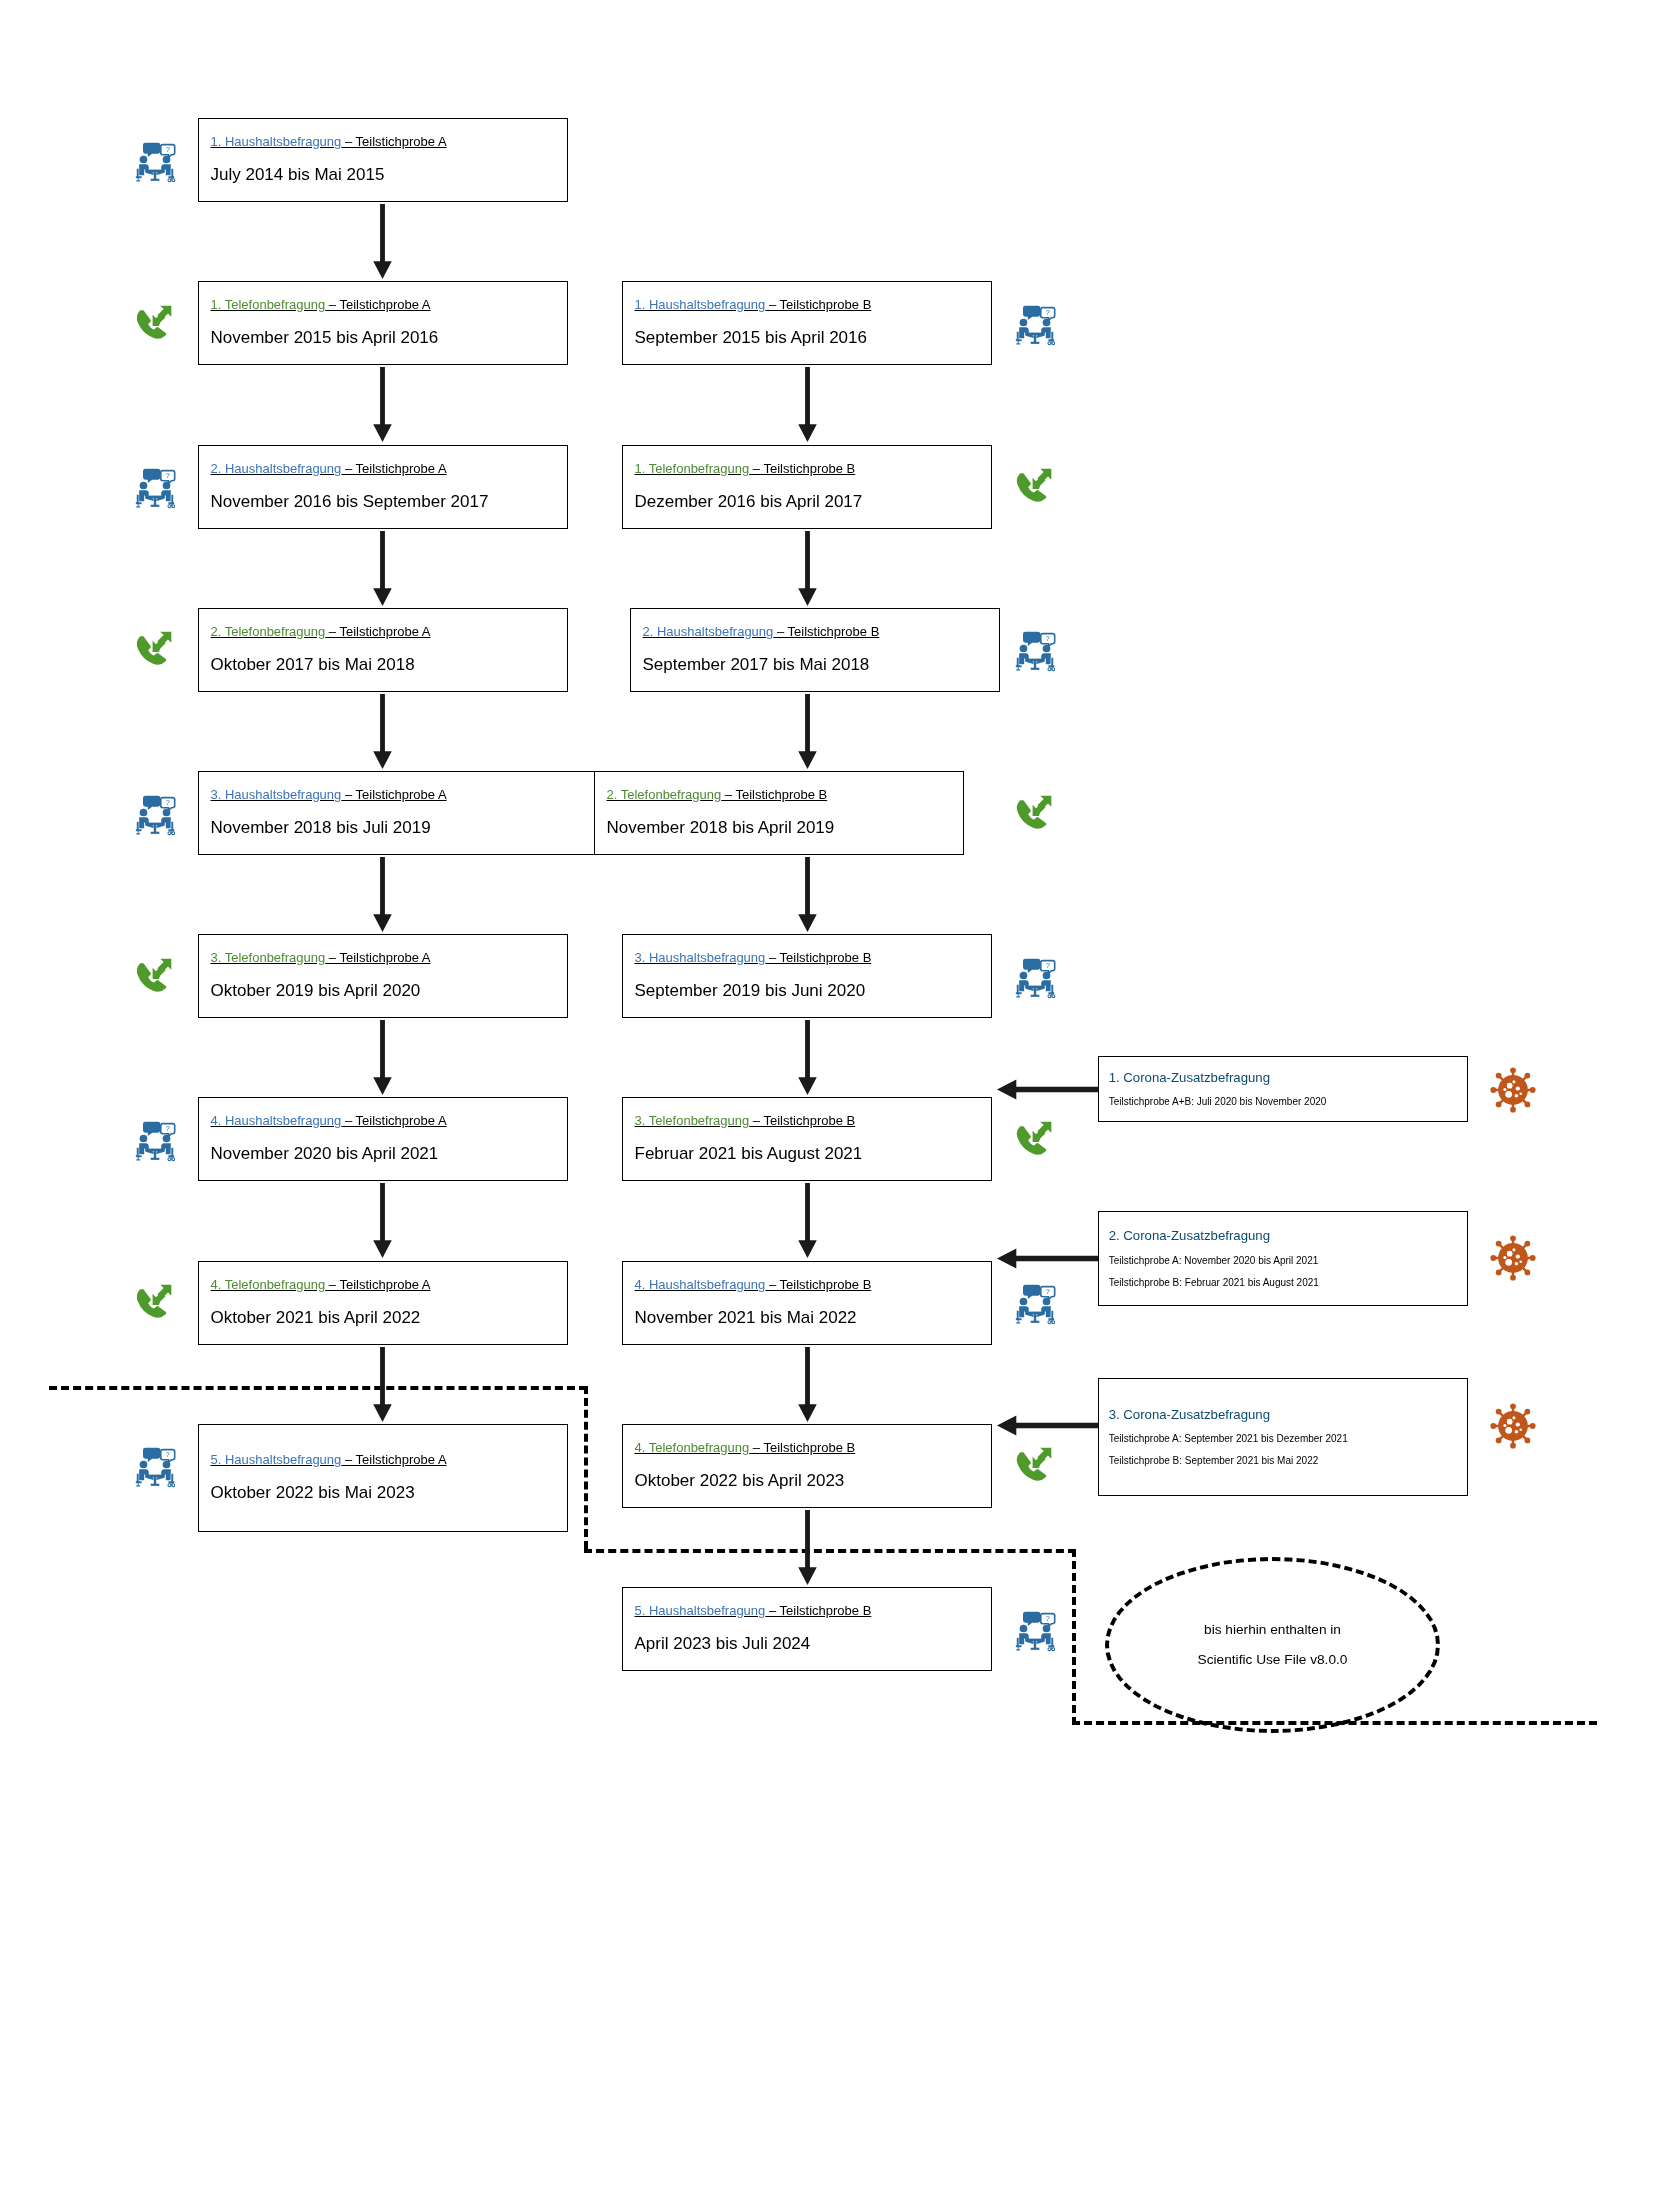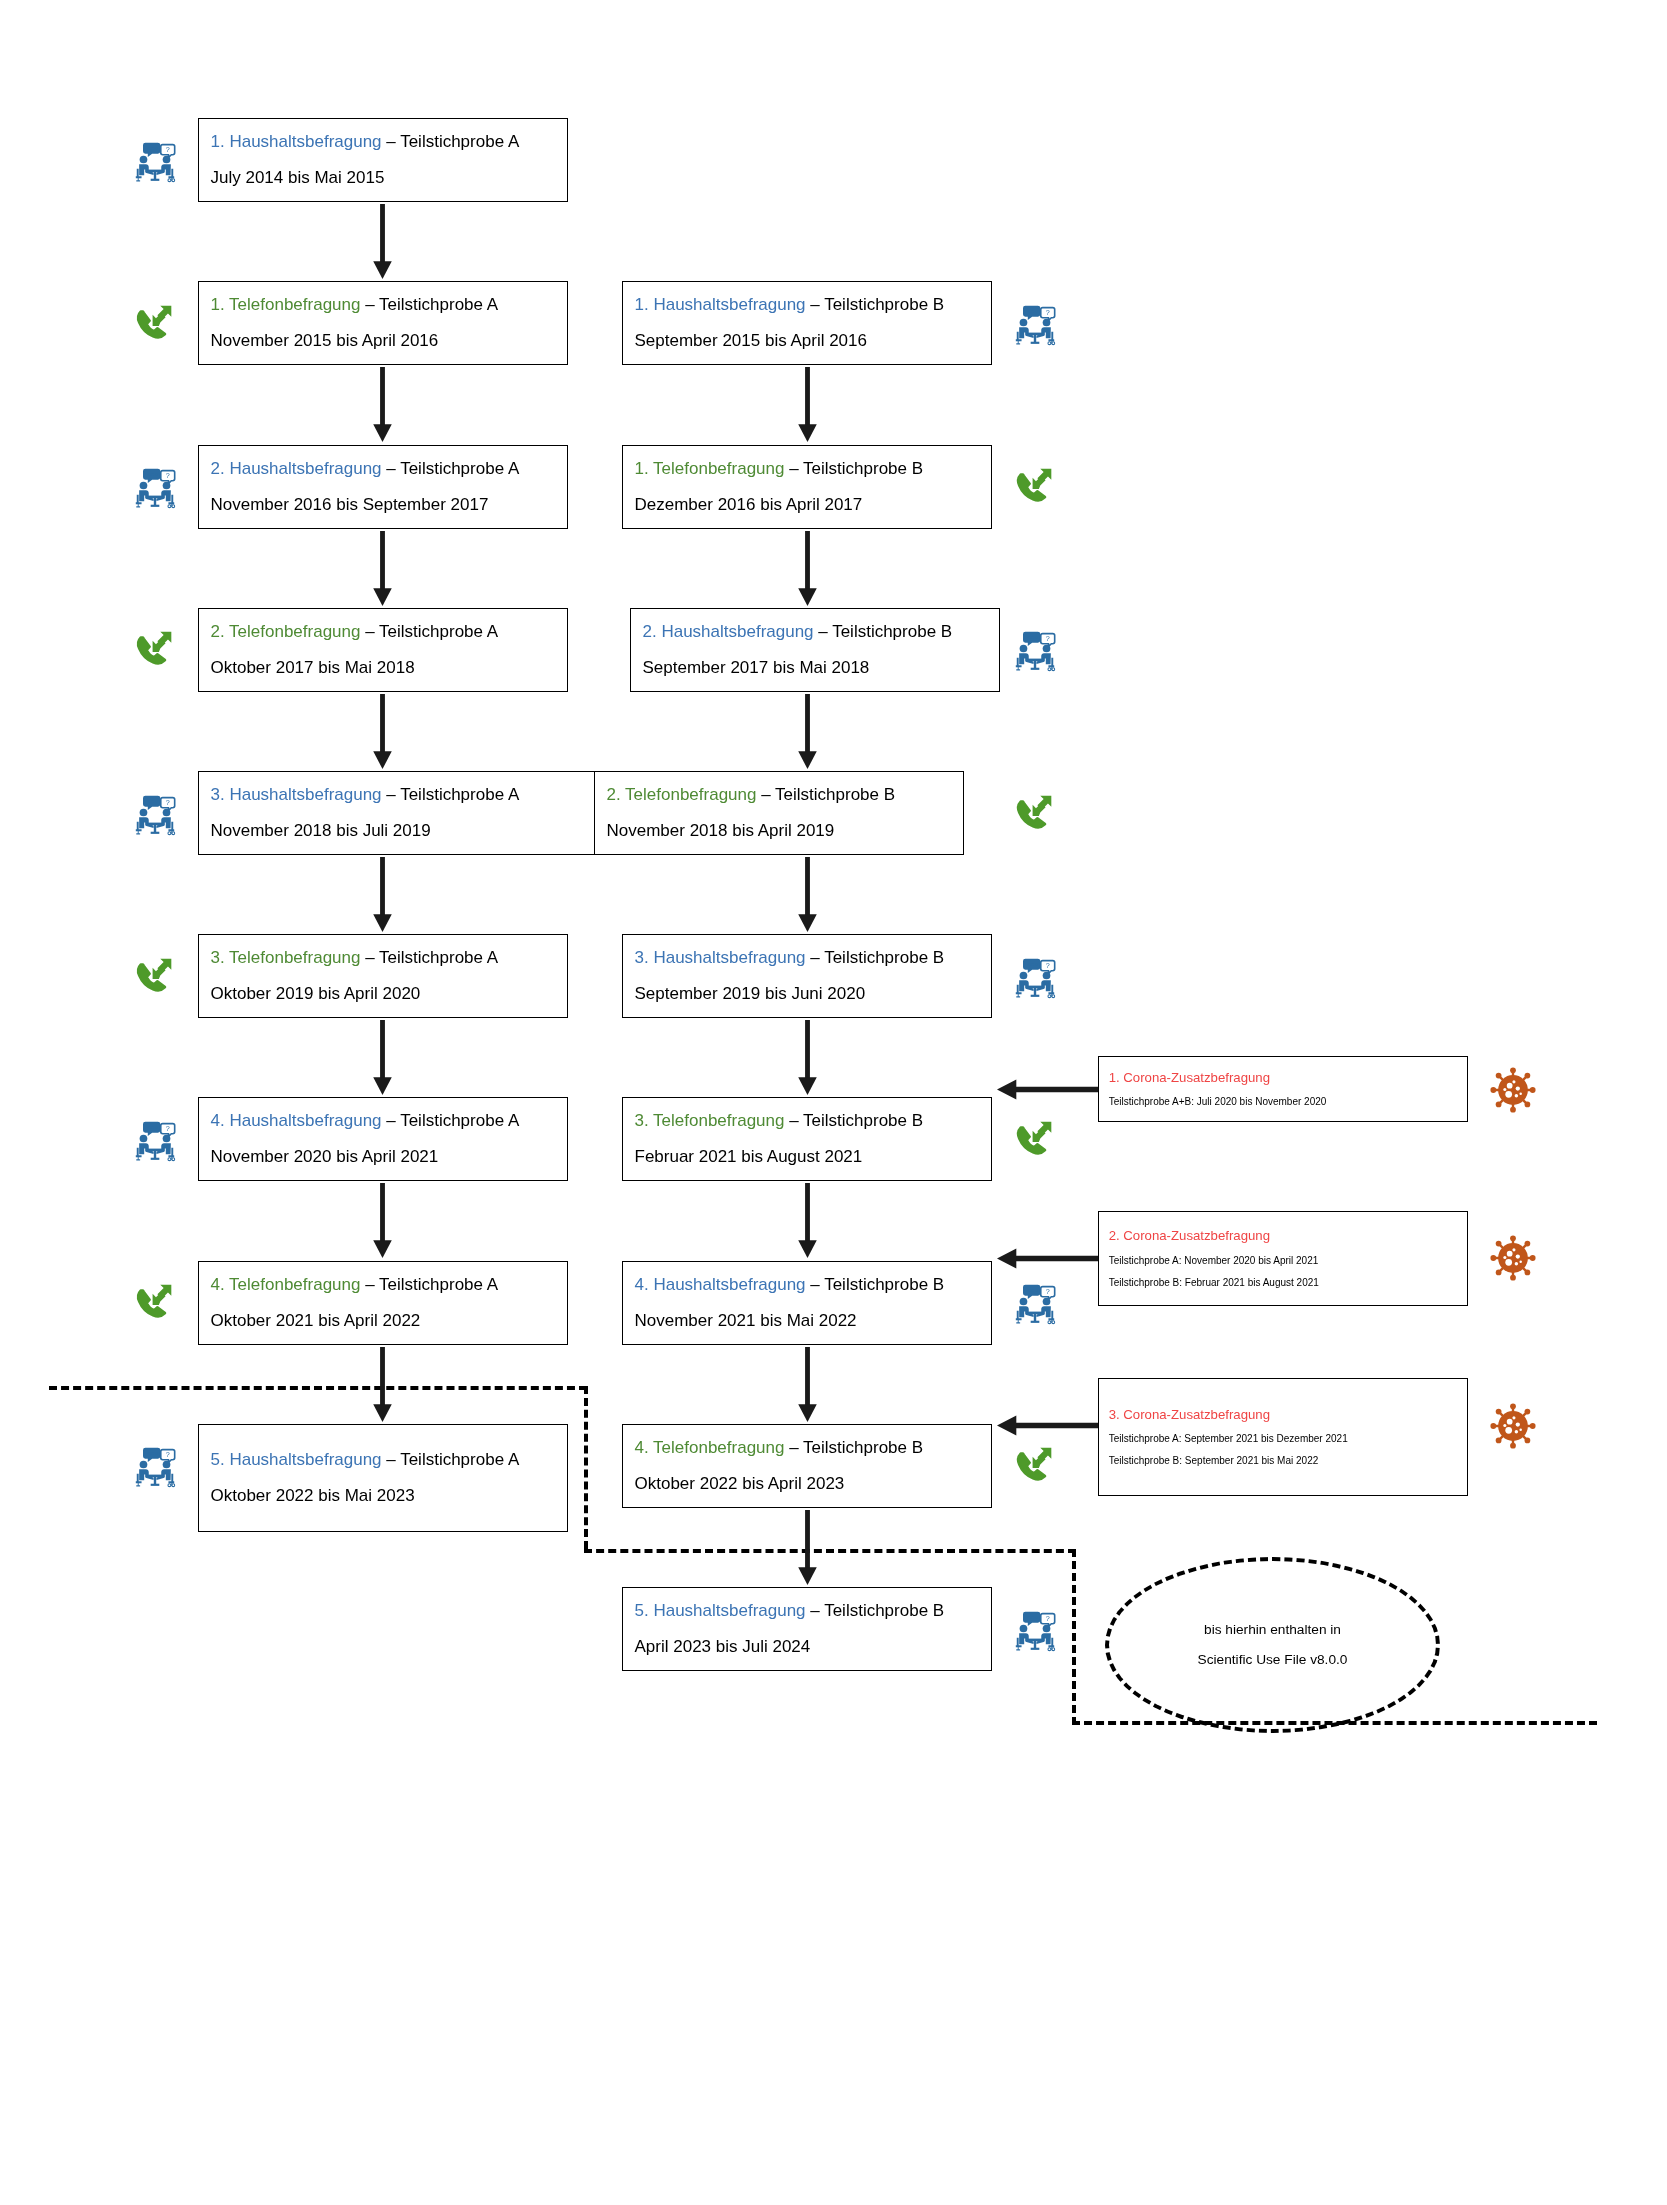--- a/index.html
+++ b/index.html
@@ -1,25 +1,25 @@
 <!DOCTYPE html>
 <html style="font-size:7px"><head>
 <meta charset="utf-8">
 <style>
   html,body{margin:0;padding:0;background:#fff;}
   body{font-family:"Liberation Sans",sans-serif;}
   #stage{position:relative;width:1667px;height:2911px;background:#fff;overflow:hidden;}
 
   .box{position:absolute;box-sizing:border-box;border:1.3px solid #000;background:#fff;
        padding:0 11.5px;display:flex;flex-direction:column;justify-content:center;}
-  .box .line1{font-size:17px;line-height:1.45;color:#000;white-space:nowrap;}
+  .box .line1{font-size:13px;line-height:1.45;color:#000;white-space:nowrap;text-decoration:underline;}
   .box .line2{font-size:17px;line-height:1.45;color:#000;white-space:nowrap;margin-top:11.5px;}
   .wave{color:#3c74b4;}
   .tel{color:#4e8a34;}
-  .corona-title{color:#ef4444;}
+  .corona-title{color:#0c4a6e;}
 
   .cbox{position:absolute;box-sizing:border-box;border:1.3px solid #000;background:#fff;
         padding:0 9.7px;display:flex;flex-direction:column;justify-content:center;}
   .cbox .ctitle{font-size:13.2px;line-height:1.4;white-space:nowrap;}
   .cbox .csub{font-size:10px;line-height:1.4;color:#000;white-space:nowrap;margin-top:8px;}
 
   .icon{position:absolute;width:48px;height:48px;}
   .icon svg{display:block;width:100%;height:100%;}
 
   .arrow{position:absolute;}

